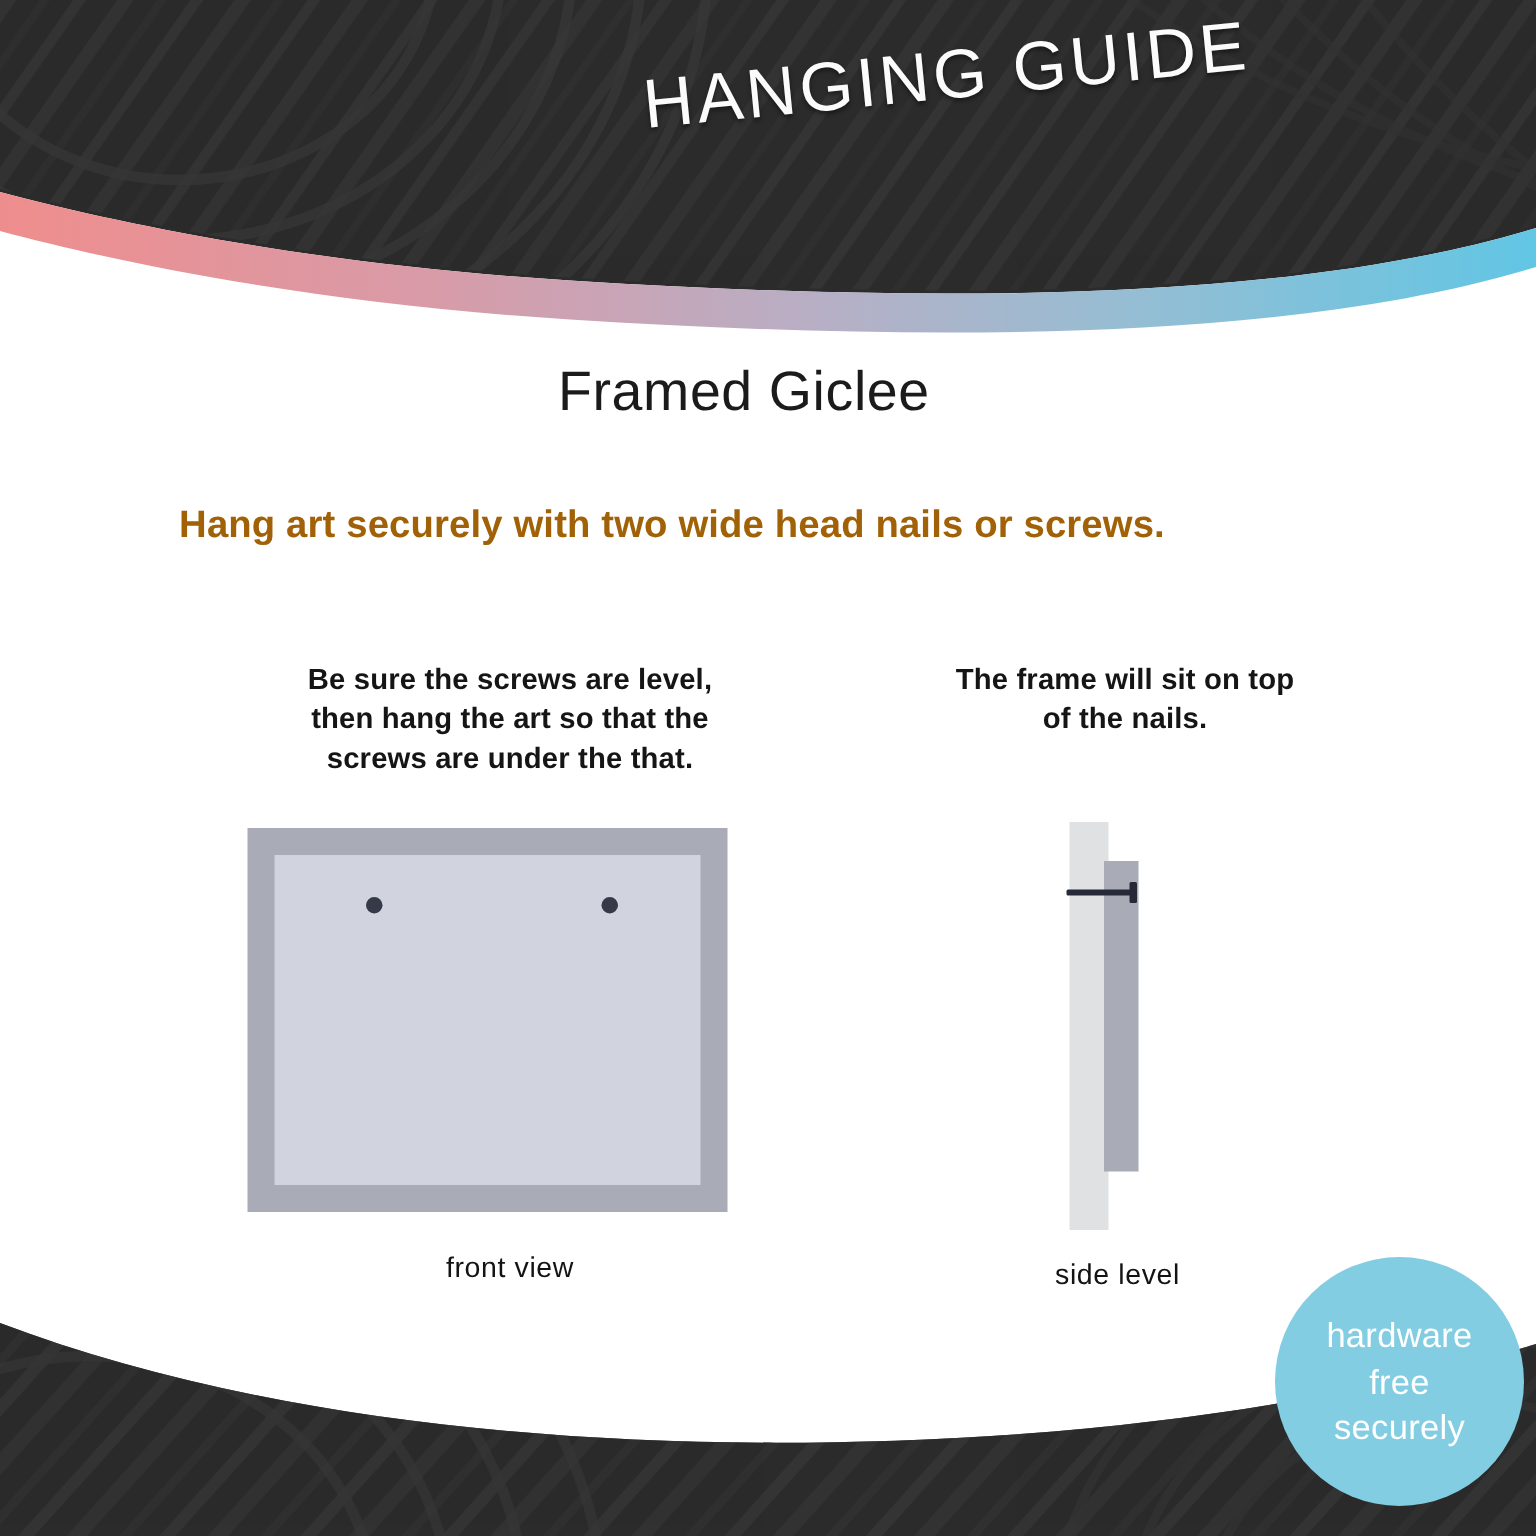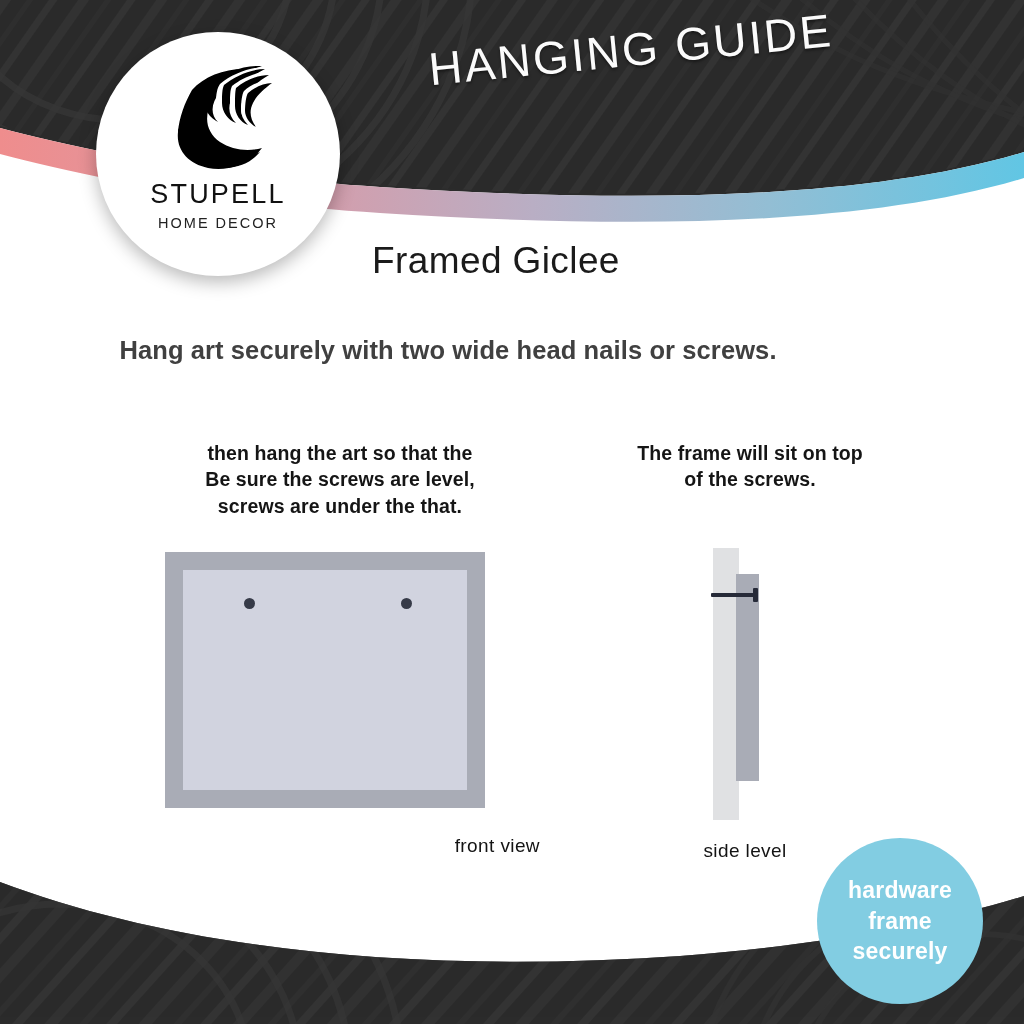--- a/index.html
+++ b/index.html
@@ -107,21 +107,21 @@
 
   #lead-instruction {
     position: absolute;
     left: 0;
     top: 336px;
     width: 896px;
     text-align: center;
     font-family: "Liberation Sans", sans-serif;
     font-size: 25.5px;
     font-weight: 600;
-    color: #404040;
+    color: #a16207;
     letter-spacing: 0.1px;
   }
 
   
   #columns {
     position: absolute;
     left: 0;
     top: 440px;
     width: 1024px;
     height: 450px;
@@ -216,50 +216,50 @@
   }
 
   .view-label {
     position: absolute;
     font-family: "Liberation Sans", sans-serif;
     font-size: 19px;
     font-weight: 500;
     color: #131313;
     letter-spacing: 0.4px;
   }
-  #label-front-view { left: 0px; top: 395px; width: 400px; text-align: right; }
+  #label-front-view { left: 0px; top: 395px; width: 400px; text-align: center; }
   #label-side-view  { left: 0px; top: 400px; width: 330px; text-align: center; }
 
   
   #footer-band {
     position: absolute;
     left: 0;
     bottom: 0;
     width: 1024px;
     height: 160px;
     overflow: hidden;
   }
 
   
   #hardware-badge {
     position: absolute;
-    left: 817px;
+    left: 850px;
     top: 838px;
     width: 166px;
     height: 166px;
     border-radius: 50%;
     background: #82cde2;
     display: flex;
     flex-direction: column;
     align-items: center;
     justify-content: center;
     color: #ffffff;
     font-family: "Liberation Sans", sans-serif;
     font-size: 23px;
-    font-weight: 700;
+    font-weight: 400;
     line-height: 1.32;
     text-align: center;
     letter-spacing: 0.2px;
     z-index: 6;
   }
   #hardware-badge span { display: block; }
 </style>
 </head>
 <body>
 
@@ -308,70 +308,48 @@
       </g>
 
       <g>
         <path d="M0,128 C90,152 220,177 380,187 C620,202 860,202 1024,152 L1024,178 C860,228 620,228 380,213 C220,203 90,178 0,154 Z" fill="url(#waveGrad)"></path>
       </g>
     </svg>
   </div>
 
   <div id="header-title">HANGING GUIDE</div>
 
-  <div id="logo-badge">
-    <span id="logo-mark-wrap">
-      <svg id="logo-mark" viewBox="0 0 120 115" xmlns="http://www.w3.org/2000/svg">
-        <g fill="#000000">
-
-          <path d="M34,30 C48,14 74,6 98,10 C80,16 64,26 55,40 C45,56 48,72 62,82 C74,90 90,92 104,88 C92,104 70,112 50,108 C30,104 18,90 20,72 C21,58 27,42 34,30 Z"></path>
-
-          <path d="M20,70 C22,90 38,104 58,107 C76,110 92,104 102,92 C88,98 70,98 58,90 C44,81 38,66 44,50 C36,56 24,60 20,70 Z"></path>
-
-          <path d="M52,24 C66,12 86,5 104,6 C88,12 72,20 62,32 C53,43 52,54 60,62 C52,58 46,50 46,40 C46,34 48,28 52,24 Z" opacity="1"></path>
-          <path d="M62,24 C74,14 92,7 108,7 C94,13 80,22 72,33 C64,44 64,54 72,62 C64,59 58,51 58,42 C58,35 59,28 62,24 Z" fill="#ffffff"></path>
-          <path d="M66,25 C77,16 93,9 107,9 C95,15 83,23 76,34 C69,45 70,55 78,63 C70,60 64,52 64,43 C64,36 64,29 66,25 Z"></path>
-          <path d="M74,26 C84,18 98,12 110,12 C99,18 89,26 83,36 C77,46 78,56 86,64 C78,61 72,53 72,44 C72,37 72,30 74,26 Z" fill="#ffffff"></path>
-          <path d="M78,28 C87,20 100,15 111,15 C101,21 92,28 86,38 C81,47 82,57 90,65 C82,62 77,54 77,46 C77,39 77,32 78,28 Z"></path>
-          <path d="M86,31 C94,24 104,20 113,20 C104,26 96,33 91,41 C87,49 88,58 95,66 C88,63 83,56 83,49 C83,42 84,34 86,31 Z" fill="#ffffff"></path>
-          <path d="M90,33 C97,27 106,23 114,23 C106,29 99,35 95,43 C91,51 92,59 98,67 C92,64 87,57 87,51 C87,44 88,36 90,33 Z"></path>
-        </g>
-      </svg>
-    </span>
-    <div id="logo-wordmark">STUPELL</div>
-    <div id="logo-subwordmark">HOME DECOR</div>
-  </div>
 
   <div id="product-title">Framed Giclee</div>
 
   <div id="lead-instruction">Hang art securely with two wide head nails or screws.</div>
 
   <div id="columns">
 
     <div class="col" id="col-front">
       <div class="col-caption">
+        <div>Be sure the screws are level,</div>
         <div>then hang the art so that the</div>
-        <div>Be sure the screws are level,</div>
         <div>screws are under the that.</div>
       </div>
 
       <div id="front-drawing">
         <div id="front-inner">
           <div class="screw-dot" id="screw-dot-left"></div>
           <div class="screw-dot" id="screw-dot-right"></div>
         </div>
       </div>
 
       <div class="view-label" id="label-front-view">front view</div>
     </div>
 
     <div class="col" id="col-side">
       <div class="col-caption">
         <div>The frame will sit on top</div>
-        <div>of the screws.</div>
+        <div>of the nails.</div>
       </div>
 
       <div id="side-drawing">
         <div id="side-wall"></div>
         <div id="side-frame"></div>
         <div id="side-nail-shaft"></div>
         <div id="side-nail-head"></div>
       </div>
 
       <div class="view-label" id="label-side-view">side level</div>
@@ -407,17 +385,17 @@
             <ellipse cx="980" cy="230" rx="230" ry="202"></ellipse>
             <ellipse cx="980" cy="230" rx="280" ry="244"></ellipse>
           </g>
         </g>
       </g>
     </svg>
   </div>
 
   <div id="hardware-badge">
     <span>hardware</span>
-    <span>frame</span>
+    <span>free</span>
     <span>securely</span>
   </div>
 
 </div>
 
 </body></html>

